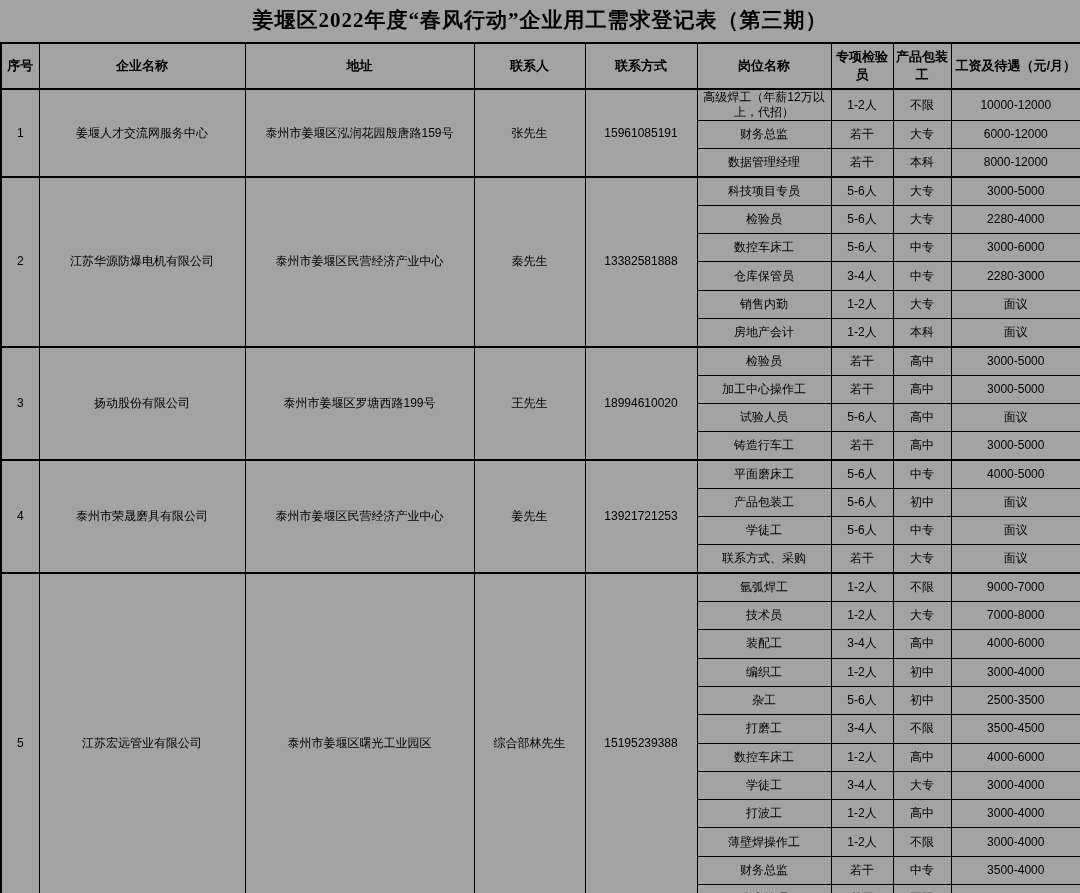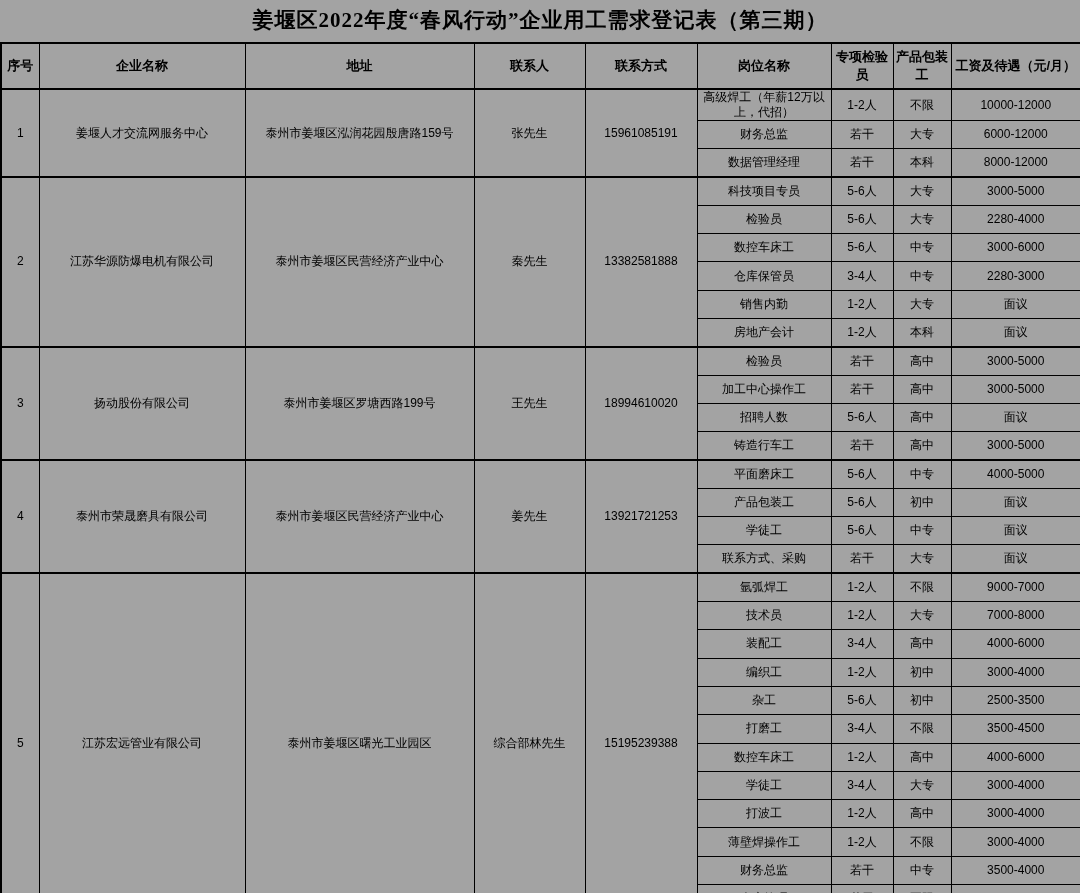--- a/index.html
+++ b/index.html
@@ -164,21 +164,21 @@
           <td>高中</td>
           <td>3000-5000</td>
         </tr>
         <tr>
           <td>加工中心操作工</td>
           <td>若干</td>
           <td>高中</td>
           <td>3000-5000</td>
         </tr>
         <tr>
-          <td>招聘人数</td>
+          <td>试验人员</td>
           <td>5-6人</td>
           <td>高中</td>
           <td>面议</td>
         </tr>
         <tr>
           <td>铸造行车工</td>
           <td>若干</td>
           <td>高中</td>
           <td>3000-5000</td>
         </tr>

